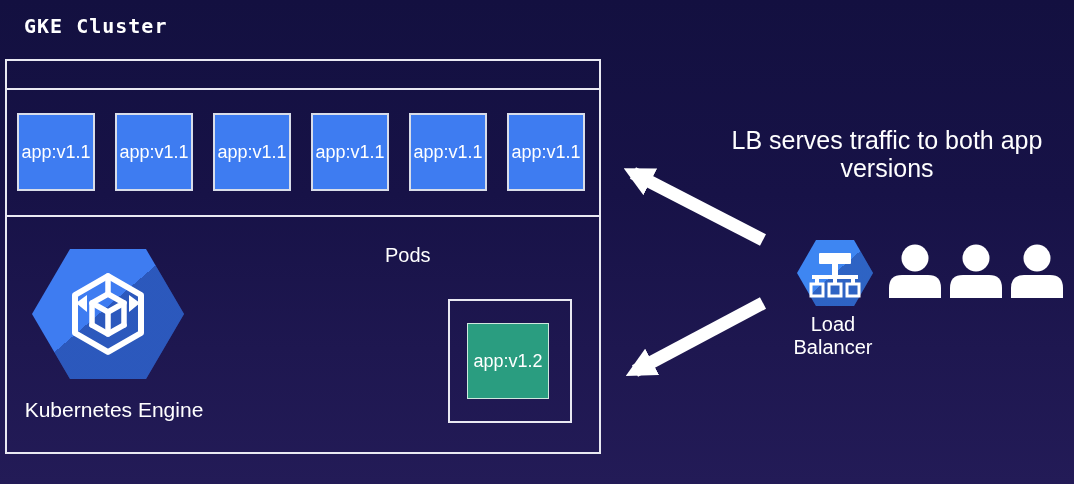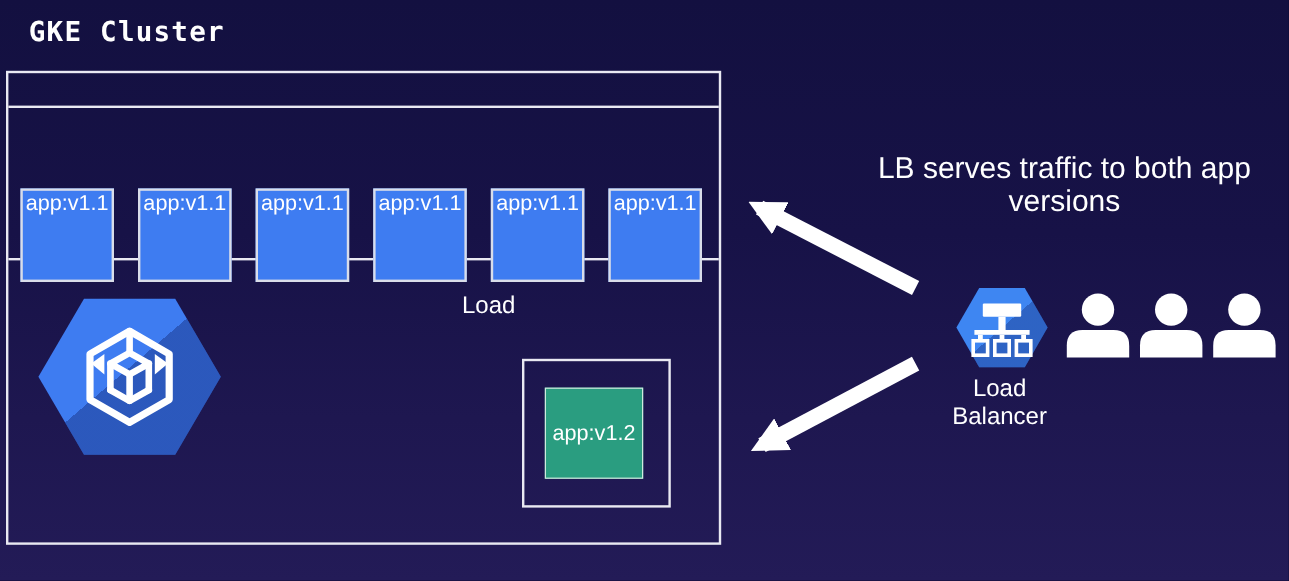--- a/index.html
+++ b/index.html
@@ -4,40 +4,40 @@
 <style>
   html,body{margin:0;padding:0;background:#0e0b30;}
   .screen{
     position:relative; width:1074px; height:484px; overflow:hidden;
     background:linear-gradient(180deg,#131040 0%,#171247 40%,#1e1750 72%,#231b57 100%);
     font-family:"Liberation Sans", sans-serif; color:#ffffff;
   }
   .abs{position:absolute;}
   .title{
     left:24px; top:14px; font-family:"DejaVu Sans Mono", monospace;
-    font-weight:bold; font-size:23px; letter-spacing:1px; color:#fff;
+    font-weight:bold; font-size:20px; letter-spacing:1px; color:#fff;
   }
   .cluster{
     left:5px; top:59px; width:592px; height:391px;
     border:2px solid #e9e9f2; box-sizing:content-box;
   }
   .divider{left:0; right:0; height:2px; background:#e9e9f2;}
   .pods-row{
     left:10px; top:52px; width:568px; display:flex; justify-content:space-between;
   }
   .pod{
     width:78px; height:78px; box-sizing:border-box;
     background:#3e7cf1; border:2px solid #d9dde9;
-    display:flex; align-items:flex-start; justify-content:center;
-    font-size:18px; color:#fff;margin-top:44px;
+    display:flex; align-items:center; justify-content:center;
+    font-size:18px; color:#fff;
   }
   .pods-label{left:378px; top:183px; font-size:20px;}
   .engine-label{left:7px; top:337px; width:200px; text-align:center; font-size:21px;}
   .v12-container{
-    left:428px; top:238px; width:124px; height:124px;
+    left:441px; top:238px; width:124px; height:124px;
     border:2px solid #e9e9f2; box-sizing:border-box;
   }
   .pod-green{
     position:absolute; left:17px; top:22px; width:82px; height:76px;
     box-sizing:border-box; background:#2a9d80; border:1px solid #cfe9de;
     display:flex; align-items:center; justify-content:center; font-size:18px; color:#fff;
   }
   .annotation{
     left:700px; top:126px; width:374px; text-align:center;
     font-size:25px; line-height:28px; color:#fff;
@@ -70,21 +70,21 @@
           <span>app:v1.1</span>
         </div>
       <div class="pod">
           <span>app:v1.1</span>
         </div>
       <div class="pod">
           <span>app:v1.1</span>
         </div>
     </div>
 
-    <div class="abs pods-label">Load</div>
+    <div class="abs pods-label">Pods</div>
 
     <svg class="abs" style="left:21px; top:180px;" width="160" height="150" viewBox="0 0 160 150">
       <defs>
         <linearGradient id="gkeShadow" x1="0" y1="0" x2="1" y2="1">
           <stop offset="0.47" stop-color="#10236e" stop-opacity="0"></stop>
           <stop offset="0.47" stop-color="#10236e" stop-opacity="0.4"></stop>
         </linearGradient>
       </defs>
       <polygon points="4,73 42,8 118,8 156,73 118,138 42,138" fill="#3e7cf1"></polygon>
       <polygon points="4,73 42,8 118,8 156,73 118,138 42,138" fill="url(#gkeShadow)"></polygon>
@@ -94,20 +94,21 @@
         <polygon points="80,53 96,62 80,71 64,62" stroke-width="5.5"></polygon>
         <line x1="64" y1="62" x2="64" y2="84" stroke-width="5.5"></line>
         <line x1="96" y1="62" x2="96" y2="84" stroke-width="5.5"></line>
         <polyline points="64,84 80,93 96,84" stroke-width="5.5"></polyline>
         <line x1="80" y1="71" x2="80" y2="93" stroke-width="5.5"></line>
       </g>
       <polygon points="59,54 59,71 48,62" fill="#ffffff"></polygon>
       <polygon points="101,54 101,71 112,62" fill="#ffffff"></polygon>
     </svg>
 
+    <div class="abs engine-label">Kubernetes Engine</div>
 
     <div class="abs v12-container">
       <div class="pod-green">
         <span>app:v1.2</span>
       </div>
     </div>
   </div>
 
   <svg class="abs" style="left:0; top:0; pointer-events:none;" width="1074" height="484" viewBox="0 0 1074 484">
     <defs>

